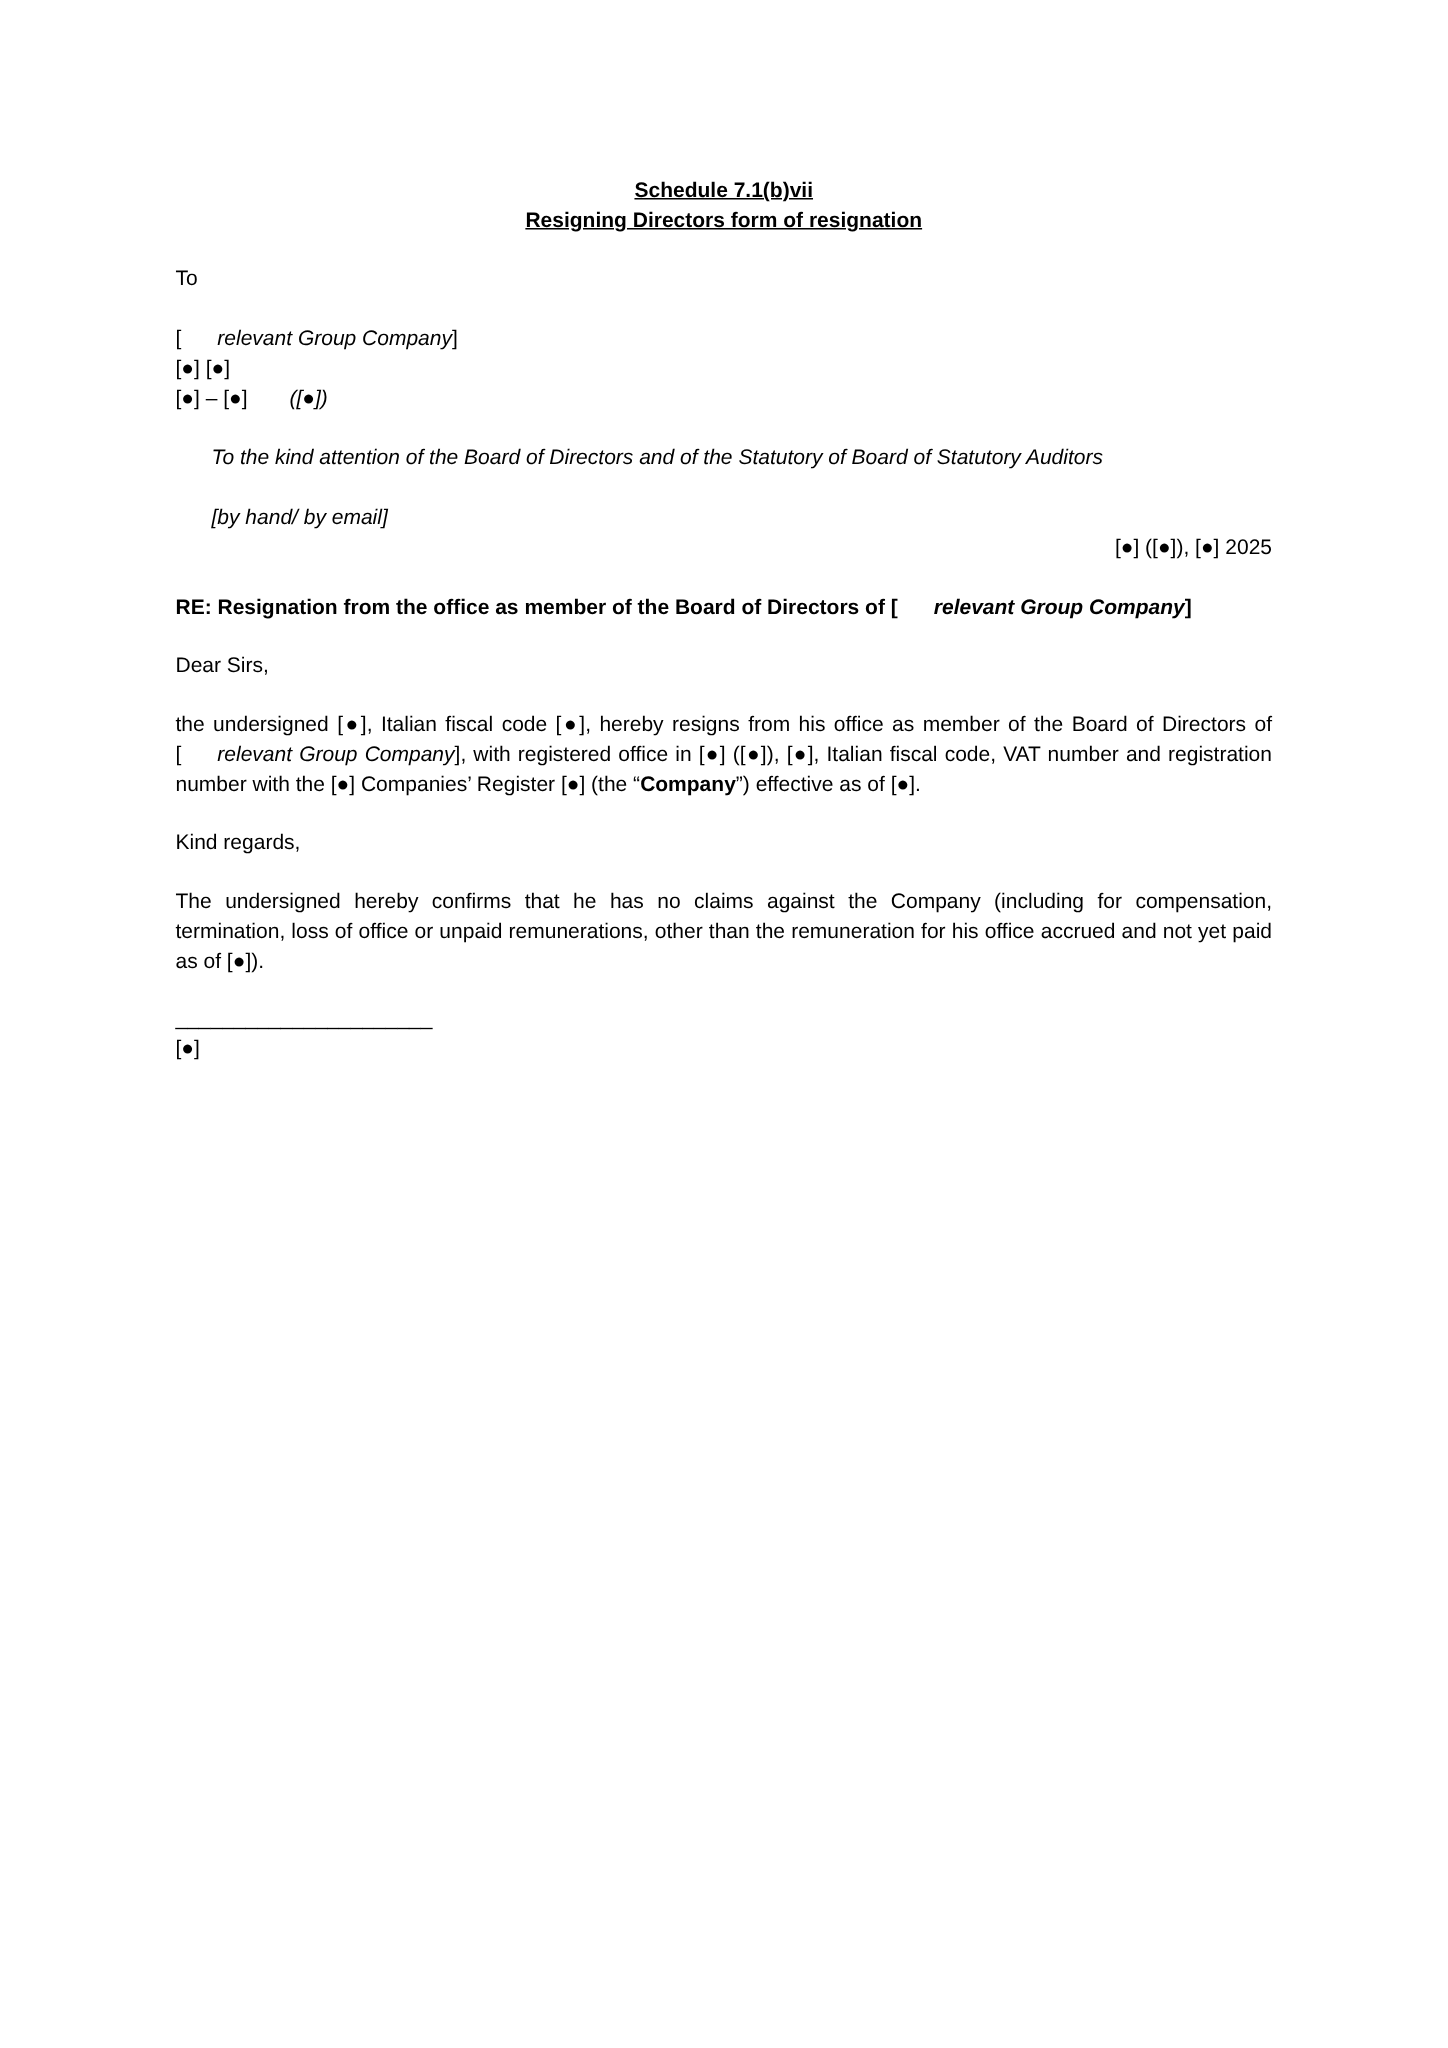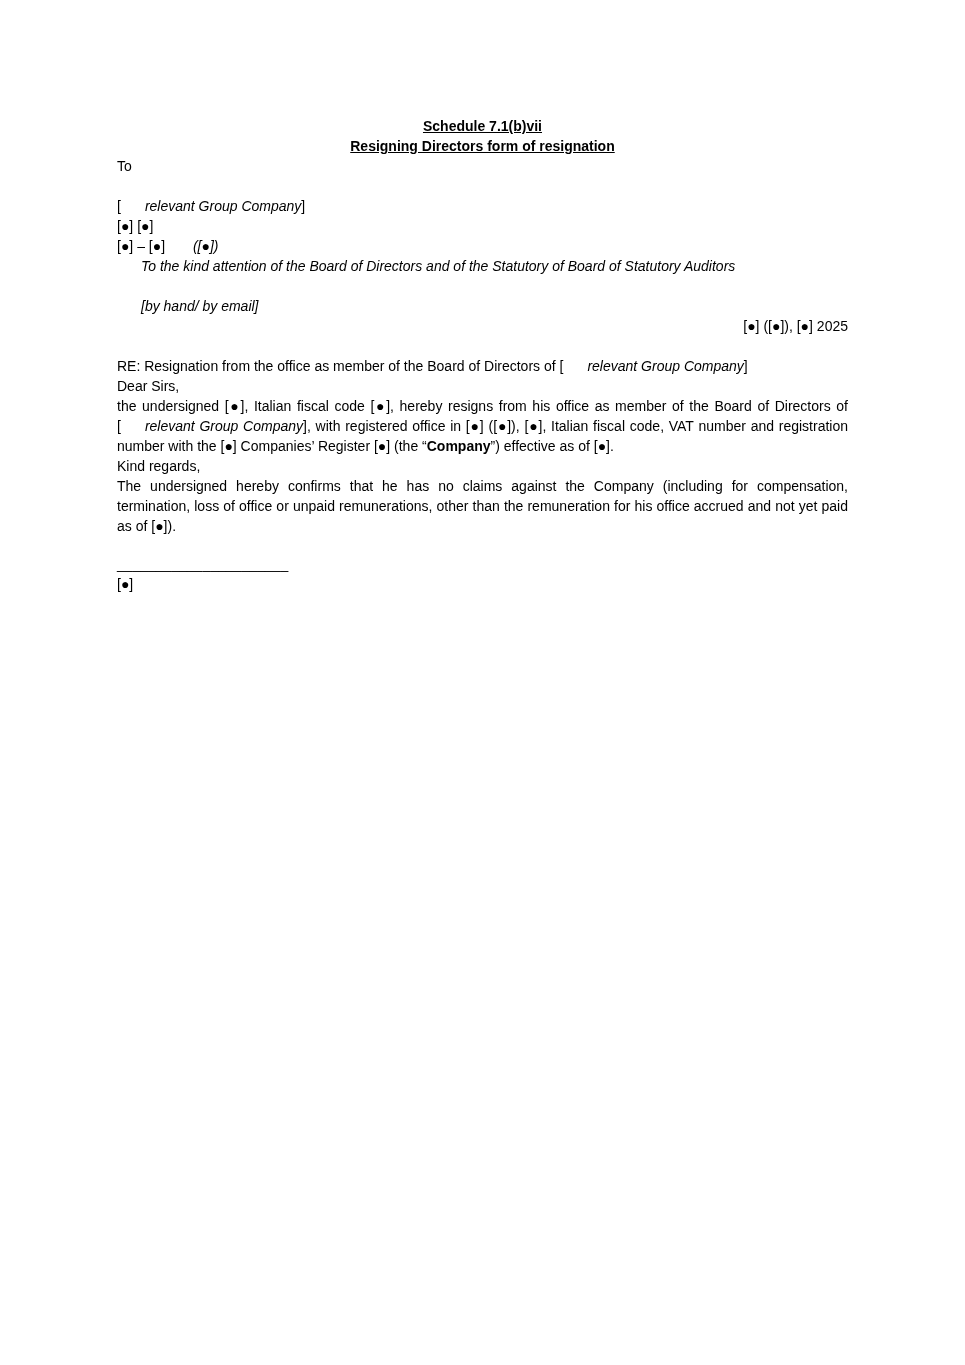--- a/index.html
+++ b/index.html
@@ -13,25 +13,25 @@
     font-family: "Liberation Sans", sans-serif;
     font-size: 14px;
     line-height: 20px;
     color: #000000;
     padding: 116px 117px 0 117px;
     overflow: hidden;
   }
   .doc-title { text-align: center; font-weight: 700; }
   .doc-title .t-line { text-decoration: underline; }
   .gap-18 { margin-top: 18px; }
-  .gap-19 { }
+  .gap-19 { margin-top: 19px; }
   .gap-20 { margin-top: 20px; }
   .italic { font-style: italic; padding-left: 24px; }
   .bold { font-weight: 700; }
-  .subject-line { font-weight: 400; }
+  .subject-line { font-weight: 700; }
   .subject-line .italic { font-style: italic; }
   .justified { text-align: justify; }
   .date-line { text-align: right; }
   .sig-line { letter-spacing: 0; white-space: pre; }
   .footer-pagenum {
     position: absolute;
     top: 1277px;
     left: 0;
     width: 100%;
     text-align: center;

